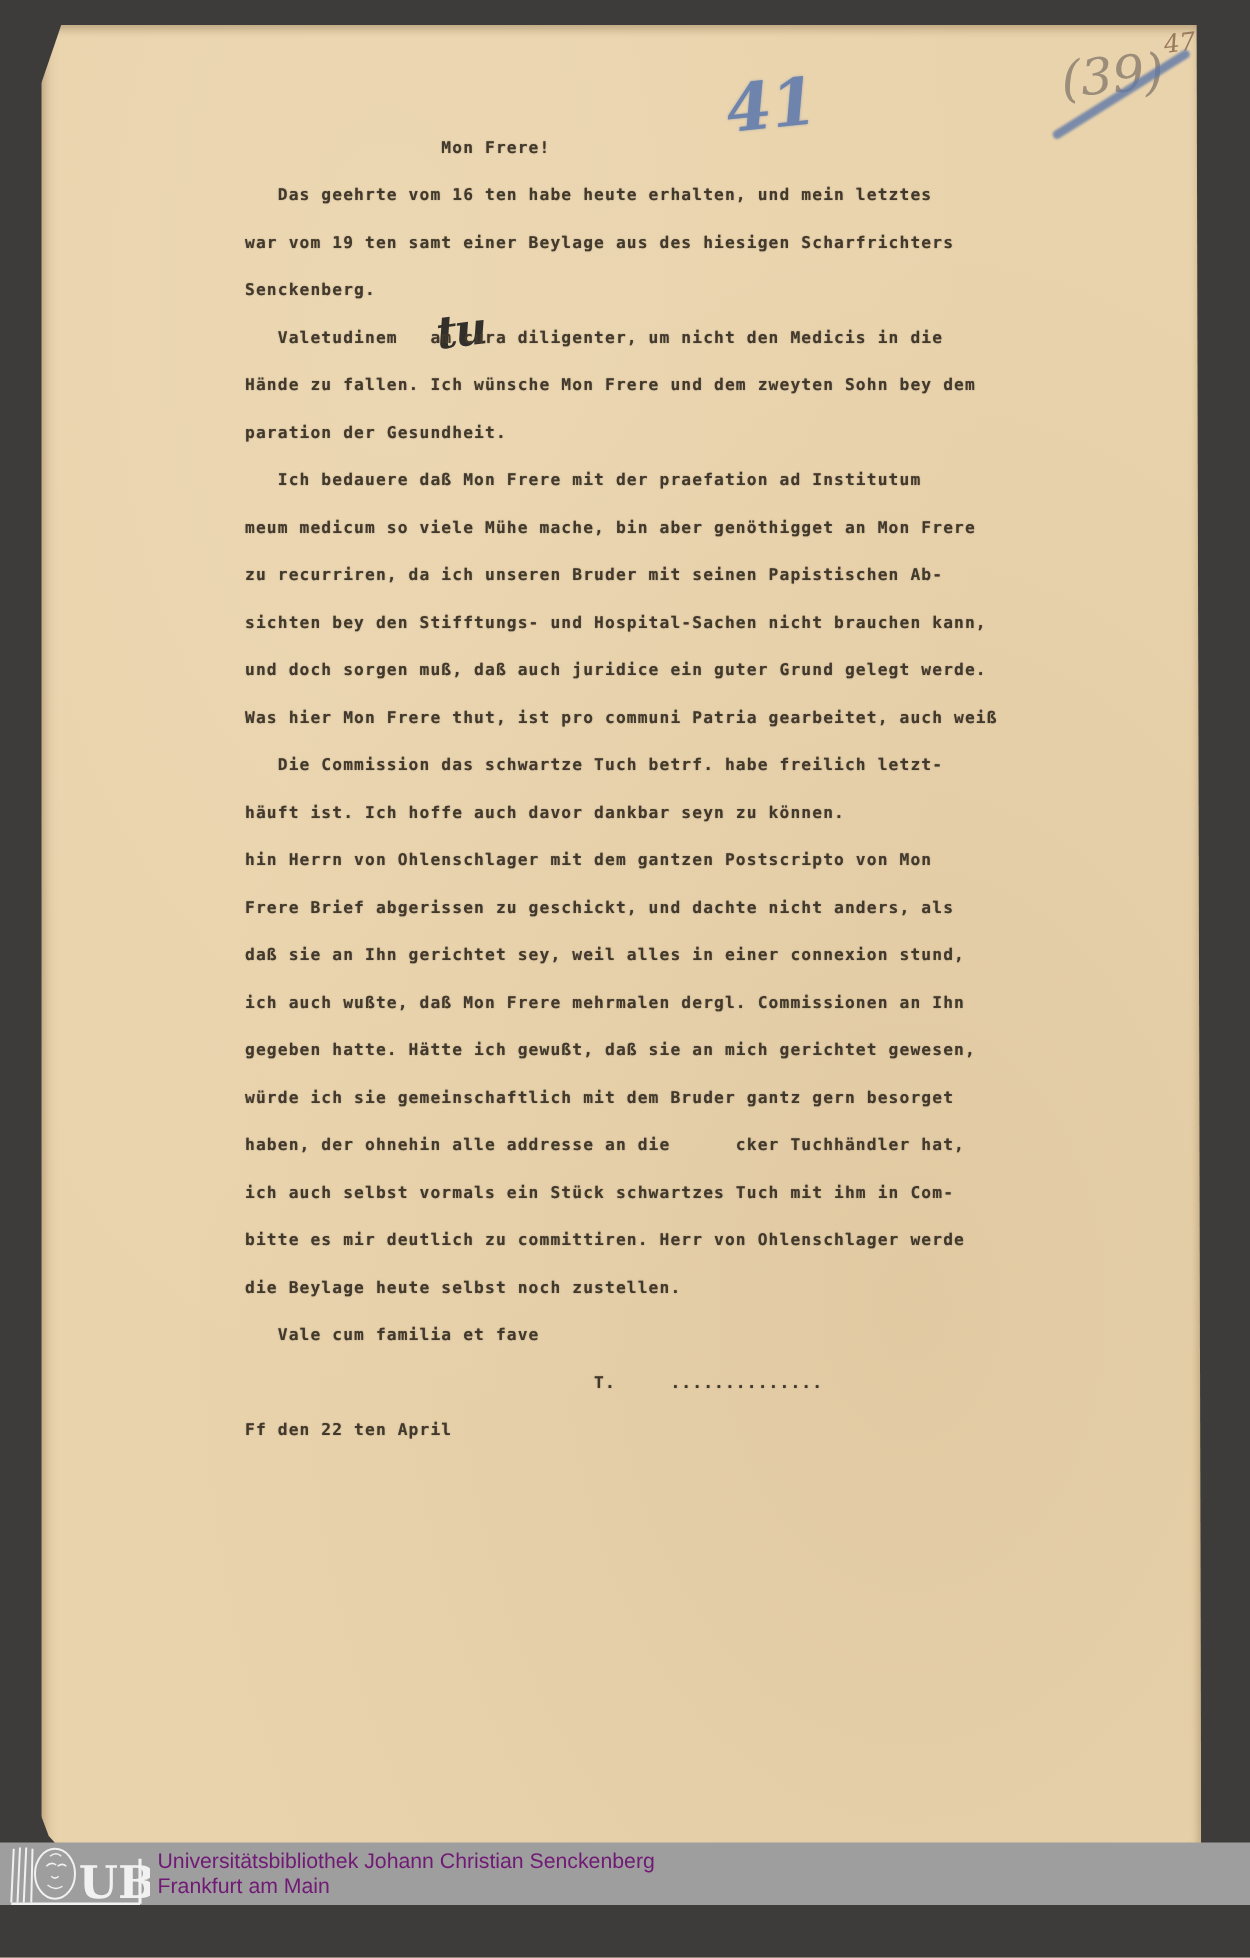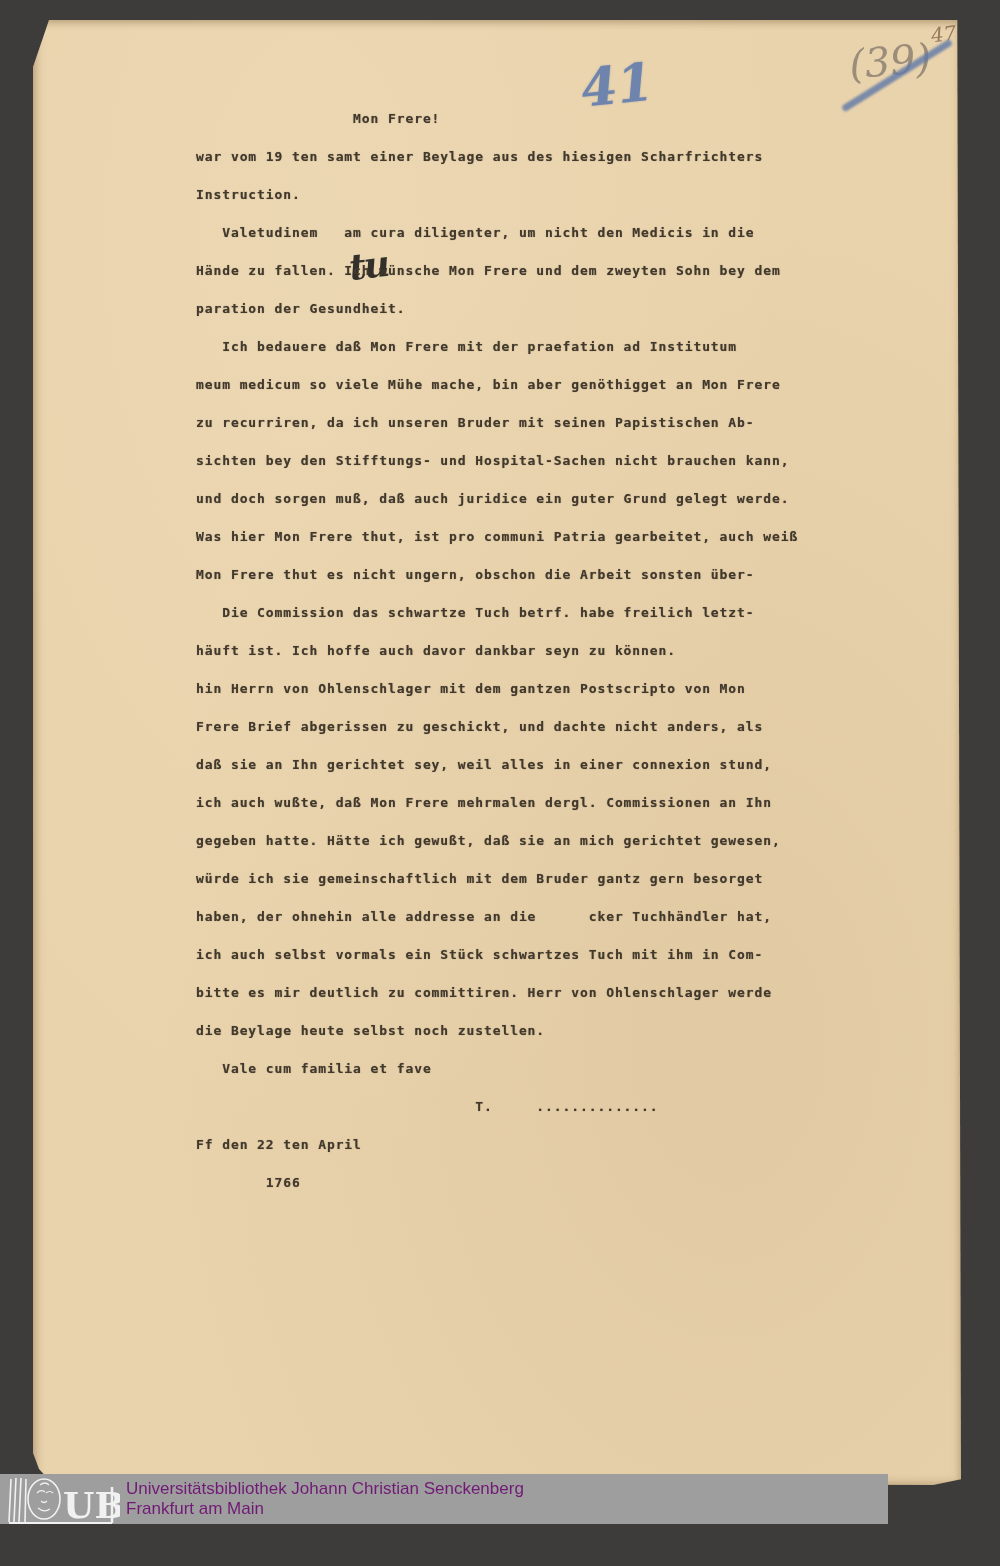--- a/index.html
+++ b/index.html
@@ -74,21 +74,21 @@
     left:316px;top:224px;
     font-size:36px;font-weight:bold;
     color:#33302c;
     transform:rotate(-7deg);
     letter-spacing:-2px;
   }
   
   .footer{
     position:absolute;
     left:0;top:1474px;
-    width:888px;height:50px;
+    width:1000px;height:50px;
     background:#9e9e9e;
   }
   .footer-logo{
     position:absolute;
     left:8px;top:3px;
   }
   .footer-text{
     position:absolute;
     left:126px;top:5px;
     font-family:"Liberation Sans", sans-serif;
@@ -103,48 +103,47 @@
 <div class="paper">
 
   <div class="hand num-corner">47</div>
   <div class="hand num-crossed">(39)</div>
   <div class="strike"></div>
   <div class="hand num-blue">41</div>
   <div class="hand insert-tu">tu</div>
 
   <div class="letter" id="letter-text">
       <div class="line">                  Mon Frere!</div>
+      <div class="line">   Das geehrte vom 16 ten habe heute erhalten, und mein letztes</div>
       <div class="line">war vom 19 ten samt einer Beylage aus des hiesigen Scharfrichters</div>
-      <div class="line">Instruction.</div>
+      <div class="line">Senckenberg.</div>
       <div class="line">   Valetudinem   am cura diligenter, um nicht den Medicis in die</div>
       <div class="line">Hände zu fallen. Ich wünsche Mon Frere und dem zweyten Sohn bey dem</div>
       <div class="line">paration der Gesundheit.</div>
       <div class="line">   Ich bedauere daß Mon Frere mit der praefation ad Institutum</div>
       <div class="line">meum medicum so viele Mühe mache, bin aber genöthigget an Mon Frere</div>
       <div class="line">zu recurriren, da ich unseren Bruder mit seinen Papistischen Ab-</div>
       <div class="line">sichten bey den Stifftungs- und Hospital-Sachen nicht brauchen kann,</div>
       <div class="line">und doch sorgen muß, daß auch juridice ein guter Grund gelegt werde.</div>
       <div class="line">Was hier Mon Frere thut, ist pro communi Patria gearbeitet, auch weiß</div>
-      <div class="line">Mon Frere thut es nicht ungern, obschon die Arbeit sonsten über-</div>
       <div class="line">   Die Commission das schwartze Tuch betrf. habe freilich letzt-</div>
       <div class="line">häuft ist. Ich hoffe auch davor dankbar seyn zu können.</div>
       <div class="line">hin Herrn von Ohlenschlager mit dem gantzen Postscripto von Mon</div>
       <div class="line">Frere Brief abgerissen zu geschickt, und dachte nicht anders, als</div>
       <div class="line">daß sie an Ihn gerichtet sey, weil alles in einer connexion stund,</div>
       <div class="line">ich auch wußte, daß Mon Frere mehrmalen dergl. Commissionen an Ihn</div>
       <div class="line">gegeben hatte. Hätte ich gewußt, daß sie an mich gerichtet gewesen,</div>
       <div class="line">würde ich sie gemeinschaftlich mit dem Bruder gantz gern besorget</div>
       <div class="line">haben, der ohnehin alle addresse an die      cker Tuchhändler hat,</div>
       <div class="line">ich auch selbst vormals ein Stück schwartzes Tuch mit ihm in Com-</div>
       <div class="line">bitte es mir deutlich zu committiren. Herr von Ohlenschlager werde</div>
       <div class="line">die Beylage heute selbst noch zustellen.</div>
       <div class="line">   Vale cum familia et fave</div>
       <div class="line">                                T.     ..............</div>
       <div class="line">Ff den 22 ten April</div>
-      <div class="line">        1766</div>
     </div>
 </div>
 
 <div class="footer">
   <div class="footer-logo">
     <svg width="112" height="47" viewBox="0 0 112 47">
       <g stroke="#f1f1f1" fill="none" stroke-width="1.6">
         <line x1="3" y1="2" x2="1" y2="45"></line>
         <line x1="8" y1="1" x2="6" y2="45"></line>
         <line x1="13" y1="1" x2="11" y2="45"></line>

